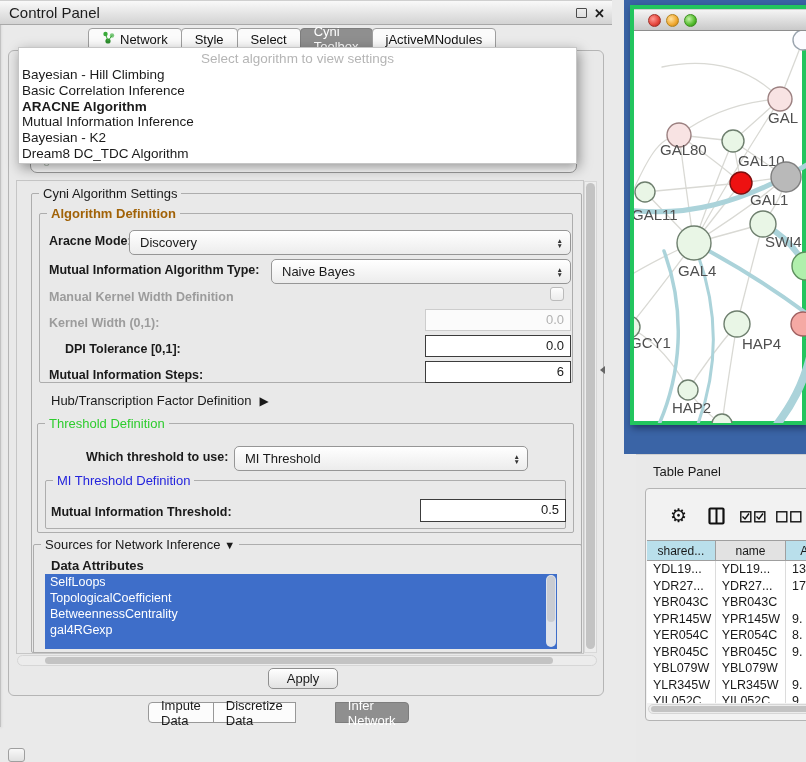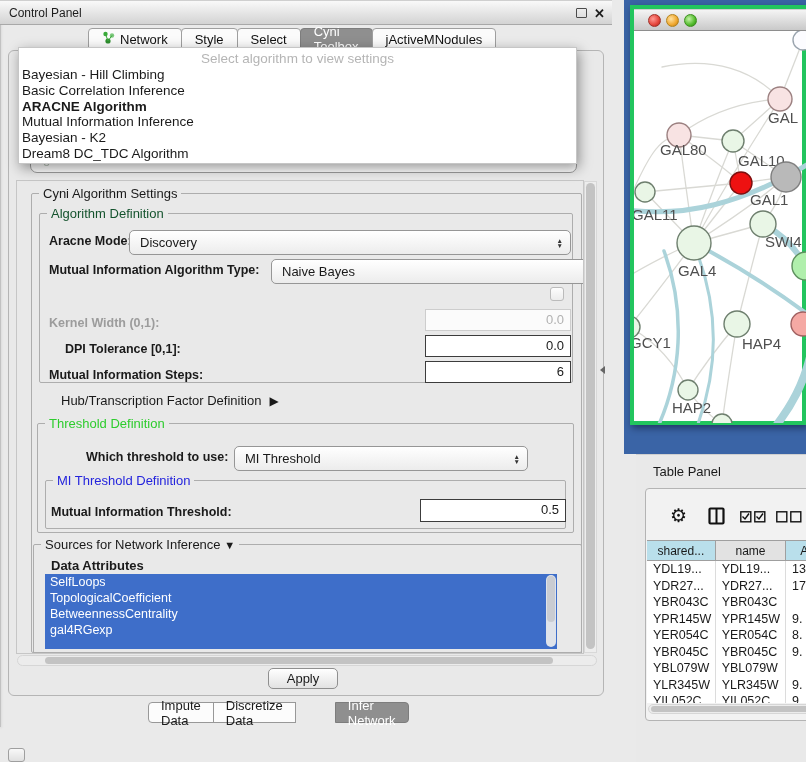--- a/index.html
+++ b/index.html
@@ -7,21 +7,21 @@
   body {
     font-family:"Liberation Sans", sans-serif;
     background:#eaeaea; position:relative; overflow:hidden;
     font-size:13px; color:#1a1a1a;
   }
   .abs { position:absolute; }
   .win { background:#e9e9e9; border-right:1px solid #c2c2c2; border-bottom:1px solid #c2c2c2;
          border-radius:0 0 6px 6px; box-shadow:0 1px 3px rgba(0,0,0,.18); }
   .titlebar { background:linear-gradient(#f9f9f9,#d3d3d3); border-top:1px solid #cfcfcf;
               border-bottom:1px solid #a8a8a8; display:flex; align-items:center; }
-  .titlebar .t { padding-left:9px; font-size:12px; color:#1c1c1c; }
+  .titlebar .t { padding-left:9px; font-size:15px; color:#1c1c1c; }
   .float-ic { width:11px; height:10px; border:1.5px solid #4c4c4c; border-radius:1px; background:transparent; }
   .close-ic { font-size:13px; font-weight:bold; color:#1c1c1c; line-height:10px; }
   .tabrow { display:flex; align-items:flex-end; }
   .tab { height:22px; display:flex; align-items:center; gap:5px; padding:0 13px;
          background:#fbfbfb; border:1px solid #9f9f9f; margin-right:-1px; font-size:13px;
          border-radius:4px 4px 0 0; color:#111; }
   .tab.sel { background:#8f8f8f; color:#fff; border-color:#7d7d7d; }
   .panel { background:#e9e9e9; border:1px solid #b5b5b5; border-radius:6px; }
   .scrollpane { background:#e9e9e9; border:1px solid #c6c6c6; overflow:hidden; }
   .group { border:1px solid #adadad; border-radius:2px; }
@@ -114,52 +114,53 @@
         <div class="dd-it">Dream8 DC_TDC Algorithm</div>
       </div>
   </div>
 
   <div class="abs scrollpane" style="left:16px; top:180px; width:568px; height:474px;">
 
     <div class="abs group" style="left:14px; top:12px; width:551px; height:460px;"></div>
     <div class="gtitle" style="left:22px; top:6px;">Cyni Algorithm Settings</div>
 
     <div class="abs group" style="left:22px; top:32px; width:534px; height:170px;"></div>
-    <div class="gtitle" style="left:30px; top:26px; color:#14532d;">Algorithm Definition</div>
+    <div class="gtitle" style="left:30px; top:26px; color:#a16207;font-weight:bold;">Algorithm Definition</div>
 
     <div class="abs lbl" style="left:32px; top:52px;">Aracne Mode:</div>
     <div class="abs combo" style="left:112px; top:49px; width:442px; height:25px;">
       <span class="cv">Discovery</span>
       <span class="spin">
           <span>▲</span>
           <span>▼</span>
         </span>
     </div>
 
     <div class="abs lbl" style="left:32px; top:81px;">Mutual Information Algorithm Type:</div>
-    <div class="abs combo" style="left:254px; top:78px; width:352px; height:25px;">
+    <div class="abs combo" style="left:254px; top:78px; width:300px; height:25px;">
       <span class="cv">Naive Bayes</span>
       <span class="spin">
           <span>▲</span>
           <span>▼</span>
         </span>
     </div>
 
+    <div class="abs lbl dis" style="left:32px; top:108px;">Manual Kernel Width Definition</div>
     <div class="abs checkbox" style="left:533px; top:106px;"></div>
 
     <div class="abs lbl dis" style="left:32px; top:134px;">Kernel Width (0,1):</div>
     <div class="abs field dis" style="left:408px; top:128px; width:146px; height:22px;">0.0</div>
 
     <div class="abs lbl" style="left:32px; top:160px;margin-left:16px;">DPI Tolerance [0,1]:</div>
     <div class="abs field" style="left:408px; top:154px; width:146px; height:22px;">0.0</div>
 
     <div class="abs lbl" style="left:32px; top:186px;">Mutual Information Steps:</div>
     <div class="abs field" style="left:408px; top:180px; width:146px; height:22px;">6</div>
 
-    <div class="abs" style="left:44px; top:212px; font-size:13px; display:flex; gap:8px; align-items:center;">
+    <div class="abs" style="left:34px; top:212px; font-size:13px; display:flex; gap:8px; align-items:center;">
       <span>Hub/Transcription Factor Definition</span>
       <span style="font-size:12px;">▶</span>
     </div>
 
     <div class="abs group" style="left:20px; top:242px; width:537px; height:110px;"></div>
     <div class="gtitle" style="left:28px; top:236px; color:#2ecc2e;">Threshold Definition</div>
 
     <div class="abs lbl" style="left:69px; top:268px;">Which threshold to use:</div>
     <div class="abs combo" style="left:217px; top:265px; width:294px; height:25px;">
       <span class="cv">MI Threshold</span>

